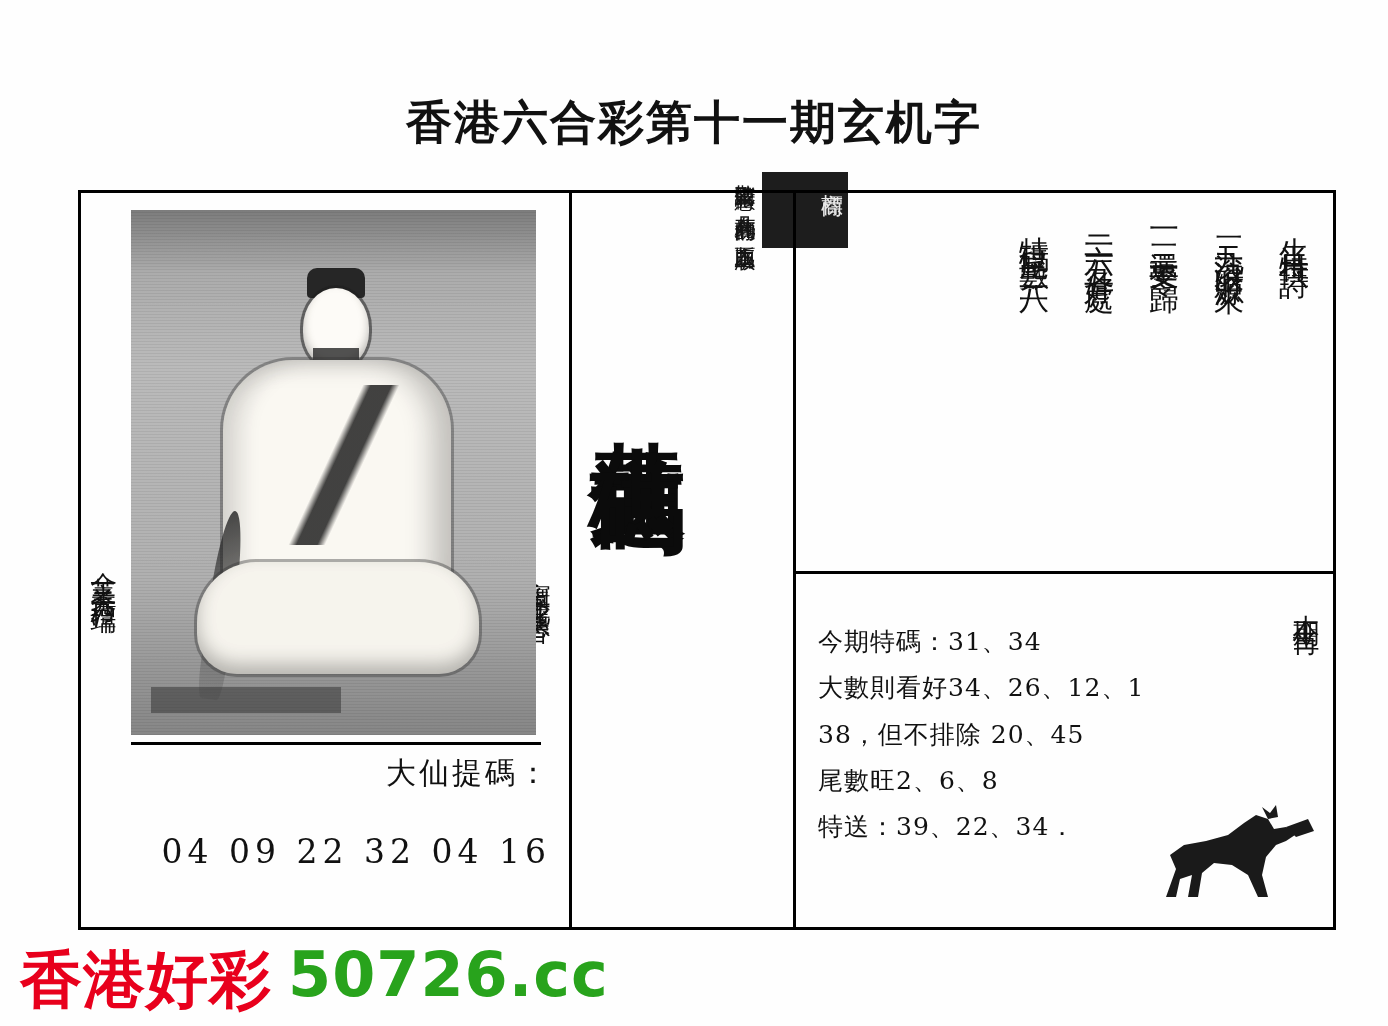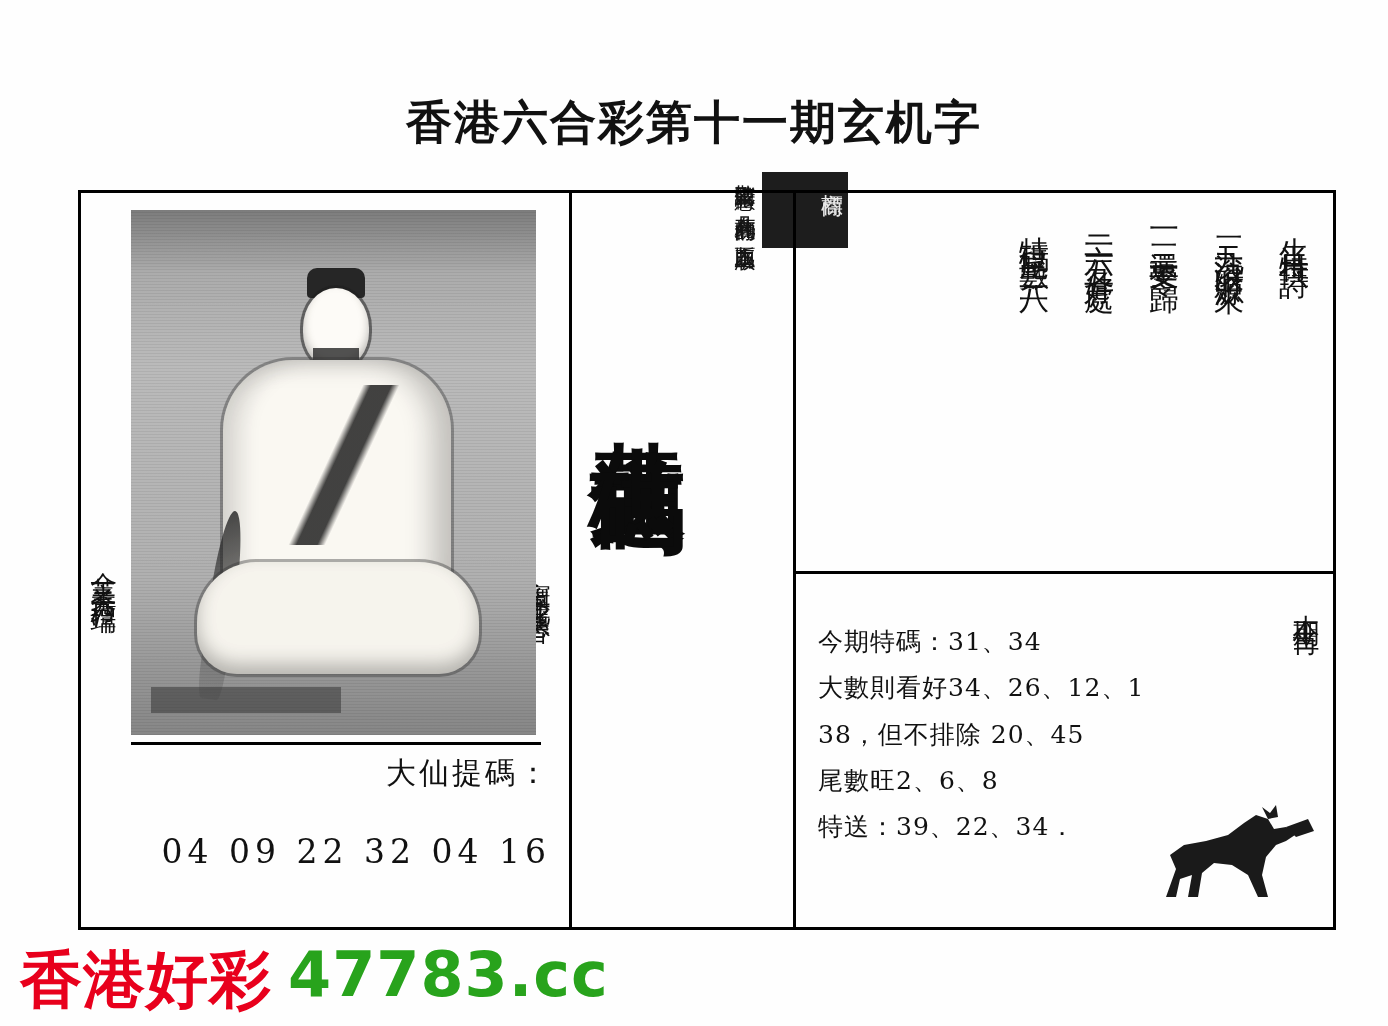--- a/index.html
+++ b/index.html
@@ -391,16 +391,16 @@
         <path d="M30 100 L40 72 L34 58 L48 48 L70 44 L92 38 L108 26 L120 18 L132 22 L138 32 L150 30 L162 36 L150 44 L140 48 L130 60 L126 78 L132 100 L122 100 L112 78 L96 68 L78 66 L66 76 L62 100 L52 100 L56 78 L44 82 L40 100 Z" fill="#1a1a1a"></path>
         <path d="M132 22 L126 10 L134 16 L140 8 L142 20 Z" fill="#1a1a1a"></path>
         <path d="M150 30 L172 22 L178 34 L160 40 Z" fill="#1a1a1a"></path>
       </svg>
     </div>
 
   </div>
 
   <div class="banner">
     <span class="cn">香港好彩</span>
-    <span class="num">47783.cc</span>
+    <span class="num">50726.cc</span>
   </div>
 
 </div>
 
 </body></html>

